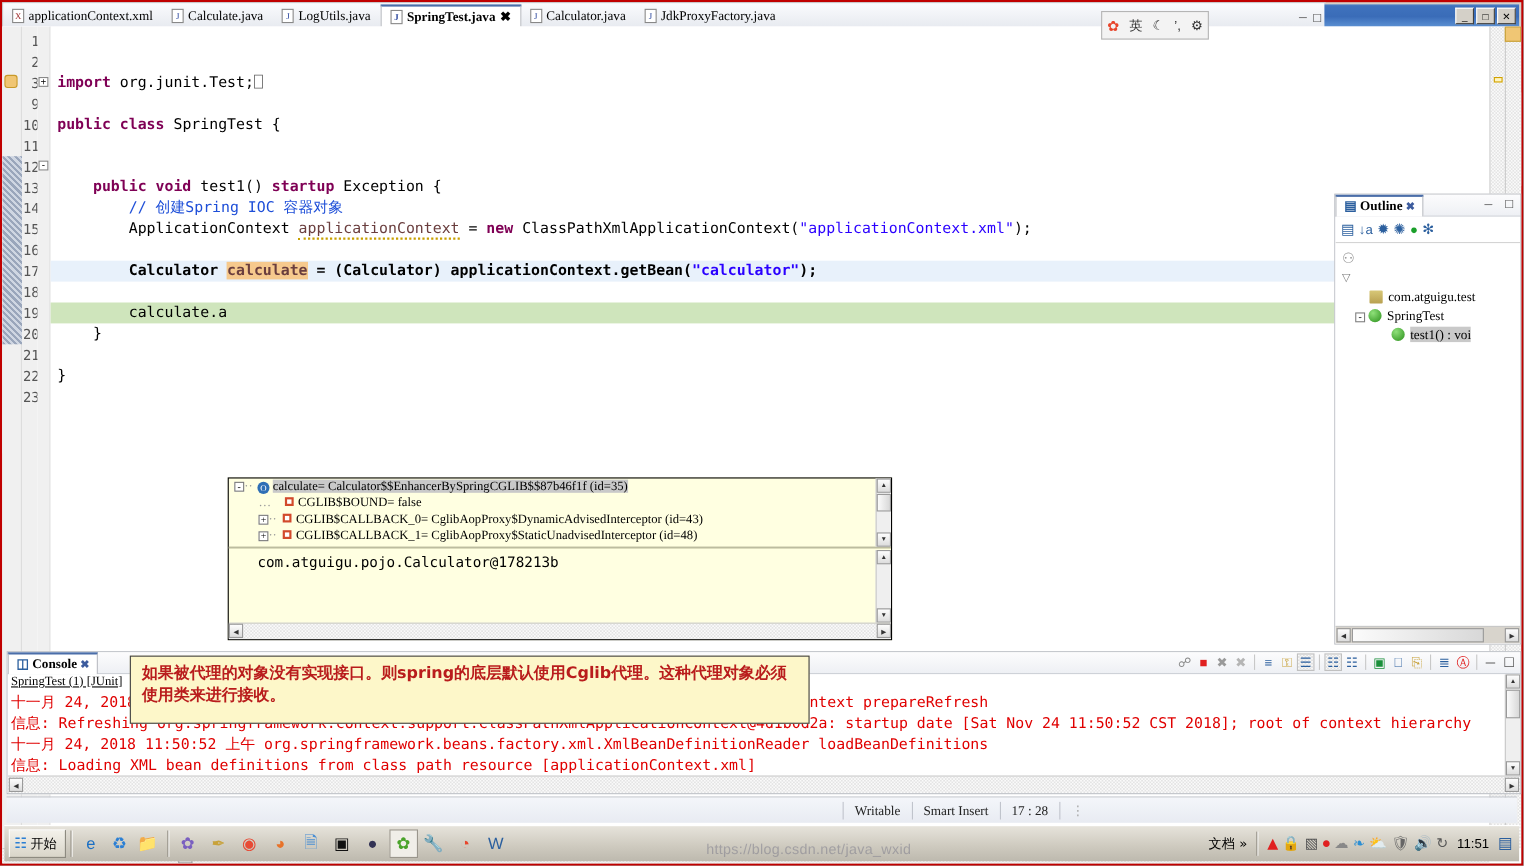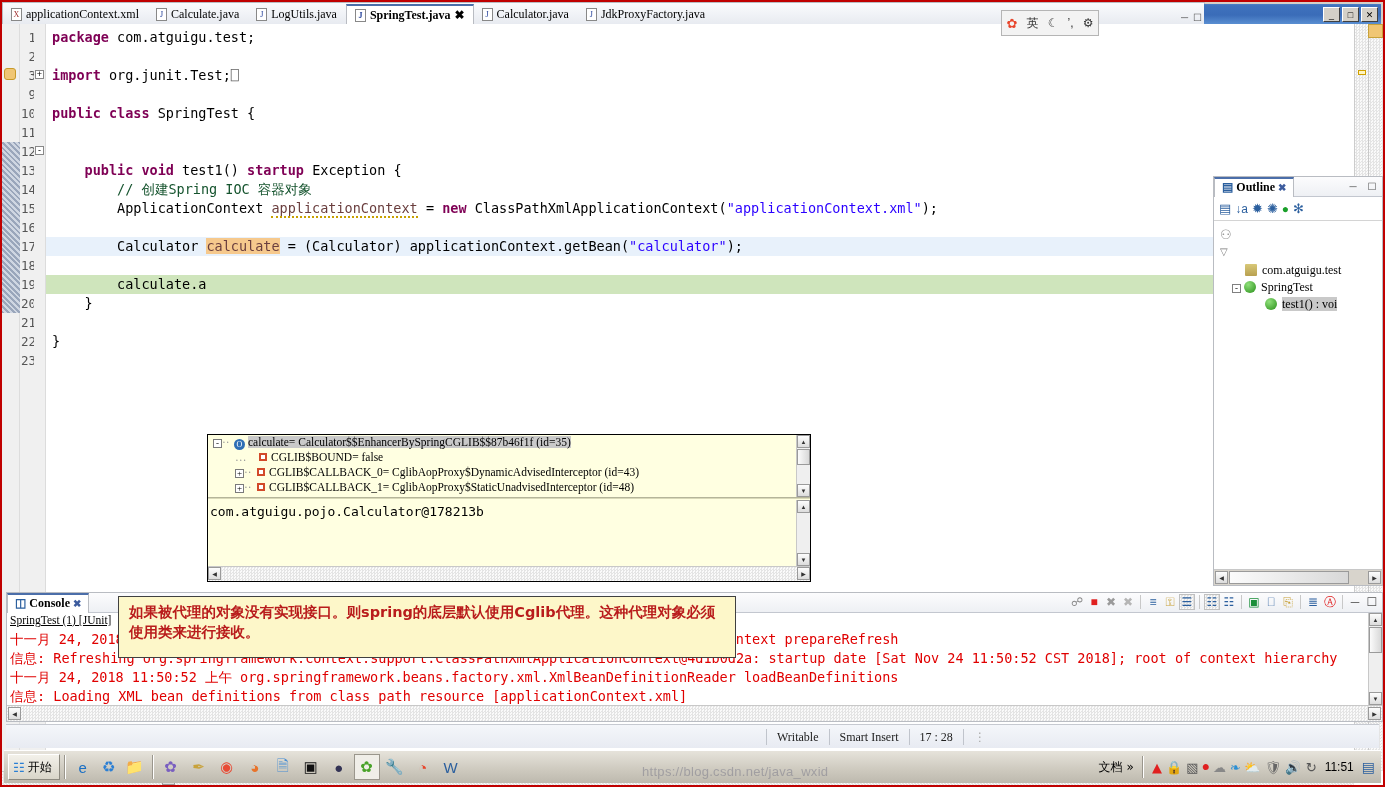--- a/index.html
+++ b/index.html
@@ -145,21 +145,21 @@
     height:19px; line-height:19px; white-space:pre;
     font-family:"DejaVu Sans Mono", monospace; font-size:13.5px; color:#000;
   }
   .ln {
     position:absolute; left:0; width:30px; text-align:right;
     height:19px; line-height:19px;
     font-family:"DejaVu Sans Mono", monospace; font-size:12.5px; color:#555;
   }
   .kw { color:#7f0055; font-weight:bold; }
   .str { color:#2a00ff; }
-  .cmt { color:#14532d; }
+  .cmt { color:#1d4ed8; }
   .ann { color:#646464; }
   .localvar { color:#6a3e3e; }
   .row-hl { background:#e8f1fb; }
   .row-cur { background:#cfe5bc; }
   .tok-sel { background:#f6c98d; }
   .squiggle { border-bottom:2px dotted #c8a000; }
 
   .overview-ruler { position:absolute; right:15px; top:0; bottom:14px; width:14px;
     background: repeating-conic-gradient(#e4e4e4 0% 25%, #fafafa 0% 50%) 0 0/3px 3px; border-left:1px solid #ccc;}
   .ovr-mark { position:absolute; left:3px; width:8px; height:5px; border:1px solid #d0a000; background:#fff5c0;}
@@ -171,21 +171,21 @@
     font-family:"Liberation Serif",serif; font-size:11.5px;
   }
   .hp-top { position:absolute; left:0; right:0; top:0; height:62px; overflow:hidden; }
   .hp-row { height:15px; line-height:15px; white-space:nowrap; padding-left:5px;}
   .hp-exp { display:inline-block; width:9px; height:9px; border:1px solid #7a7a7a; background:#fff; text-align:center; line-height:7px; font-size:9px; vertical-align:0px; color:#000;}
   .hp-dash { display:inline-block; width:9px; color:#9a9a9a; }
   .hp-obj { display:inline-block; width:11px; height:11px; border-radius:50%; background:#2f6fb5; color:#fff; font-size:8px; text-align:center; line-height:11px; vertical-align:-1px; margin:0 3px;}
   .hp-field { display:inline-block; width:8px; height:8px; background:#ffffff; border:2px solid #d24a2a; margin:0 4px; vertical-align:0px;}
   .hp-sel { background:#c9c9c9; }
   .hp-div { position:absolute; left:0; right:0; top:62px; height:2px; background:#d9d9b8; border-top:1px solid #b5b59a;}
-  .hp-bottom { position:absolute; left:0; right:14px; top:65px; bottom:15px; }
+  .hp-bottom { position:absolute; left:0; right:14px; top:65px; bottom:15px;padding-left:24px; }
   .hp-val { font-family:"DejaVu Sans Mono", monospace; font-size:13px; color:#000; padding:4px 2px; }
 
   
   #outline-panel { left:1211px; top:174px; width:170px; height:410px; }
   .ol-toolbar { height:24px; display:flex; align-items:center; gap:4px; padding-left:5px; border-bottom:1px solid #d4d4d4;}
   .ol-row { font-family:"Liberation Serif",serif; font-size:12px; white-space:nowrap; height:17px; line-height:17px;}
 
   
   #console-panel { left:4px; top:590px; width:1377px; height:130px; }
   .con-tabs { height:20px; background:linear-gradient(to bottom,#fcfcfd,#eef0f4); display:flex; align-items:center; position:relative; border-bottom:1px solid #c3c7cf;}
@@ -478,31 +478,30 @@
           <div class="ln" style="top: 270px; left: -14px; width: 30px;">20</div>
           <div class="ln" style="top: 289px; left: -14px; width: 30px;">21</div>
           <div class="ln" style="top: 308px; left: -14px; width: 30px;">22</div>
           <div class="ln" style="top: 327px; left: -14px; width: 30px;">23</div>
         </div>
       <div class="fold-col" id="fold-col">
           <div style="position: absolute; left: 1px; top: 46px; width: 9px; height: 9px; border: 1px solid rgb(136, 136, 136); background: rgb(255, 255, 255); font-size: 9px; line-height: 7px; text-align: center; color: rgb(0, 0, 0);">+</div>
           <div style="position: absolute; left: 1px; top: 122px; width: 9px; height: 9px; border: 1px solid rgb(136, 136, 136); background: rgb(255, 255, 255); font-size: 9px; line-height: 7px; text-align: center; color: rgb(0, 0, 0);">-</div>
         </div>
       <div class="code-lines" id="code-lines">
-          <div class="cline" style="position: absolute; left: 0px; right: 0px; top: 4px; padding-left: 6px;"><span class="kw">package </span><span>com.atguigu.test;</span></div>
           <div class="cline" style="position: absolute; left: 0px; right: 0px; top: 23px; padding-left: 6px;"></div>
           <div class="cline" style="position: absolute; left: 0px; right: 0px; top: 42px; padding-left: 6px;"><span class="kw">import </span><span>org.junit.Test;</span><span class="ann">⎕</span></div>
           <div class="cline" style="position: absolute; left: 0px; right: 0px; top: 61px; padding-left: 6px;"></div>
           <div class="cline" style="position: absolute; left: 0px; right: 0px; top: 80px; padding-left: 6px;"><span class="kw">public class </span><span>SpringTest {</span></div>
           <div class="cline" style="position: absolute; left: 0px; right: 0px; top: 99px; padding-left: 6px;"></div>
           <div class="cline" style="position: absolute; left: 0px; right: 0px; top: 137px; padding-left: 6px;"><span>    </span><span class="kw">public void </span><span>test1() </span><span class="kw">startup </span><span>Exception {</span></div>
           <div class="cline" style="position: absolute; left: 0px; right: 0px; top: 156px; padding-left: 6px;"><span class="cmt">        // 创建Spring IOC 容器对象</span></div>
           <div class="cline" style="position: absolute; left: 0px; right: 0px; top: 175px; padding-left: 6px;"><span>        ApplicationContext </span><span class="squiggle localvar">applicationContext</span><span> = </span><span class="kw">new </span><span>ClassPathXmlApplicationContext(</span><span class="str">"applicationContext.xml"</span><span>);</span></div>
           <div class="cline" style="position: absolute; left: 0px; right: 0px; top: 194px; padding-left: 6px;"></div>
-          <div class="cline row-hl" style="position: absolute; left: 0px; right: 12px; top: 213px; padding-left: 6px;"><span>        Calculator </span><span class="tok-sel localvar">calculate</span><span> = (Calculator) applicationContext.getBean(</span><span class="str">"calculator"</span><span>);</span></div>
+          <div class="cline row-hl" style="position: absolute; left: 0px; right: 12px; top: 213px; padding-left: 6px; font-weight: bold;"><span>        Calculator </span><span class="tok-sel localvar">calculate</span><span> = (Calculator) applicationContext.getBean(</span><span class="str">"calculator"</span><span>);</span></div>
           <div class="cline" style="position: absolute; left: 0px; right: 0px; top: 232px; padding-left: 6px;"></div>
           <div class="cline row-cur" style="position: absolute; left: 0px; right: 0px; top: 251px; padding-left: 6px;"><span>        calculate.a</span></div>
           <div class="cline" style="position: absolute; left: 0px; right: 0px; top: 270px; padding-left: 6px;"><span>    }</span></div>
           <div class="cline" style="position: absolute; left: 0px; right: 0px; top: 289px; padding-left: 6px;"></div>
           <div class="cline" style="position: absolute; left: 0px; right: 0px; top: 308px; padding-left: 6px;"><span>}</span></div>
           <div class="cline" style="position: absolute; left: 0px; right: 0px; top: 327px; padding-left: 6px;"></div>
         </div>
 
       <div class="overview-ruler">
         <div class="ovr-mark" style="top:46px;"></div>

